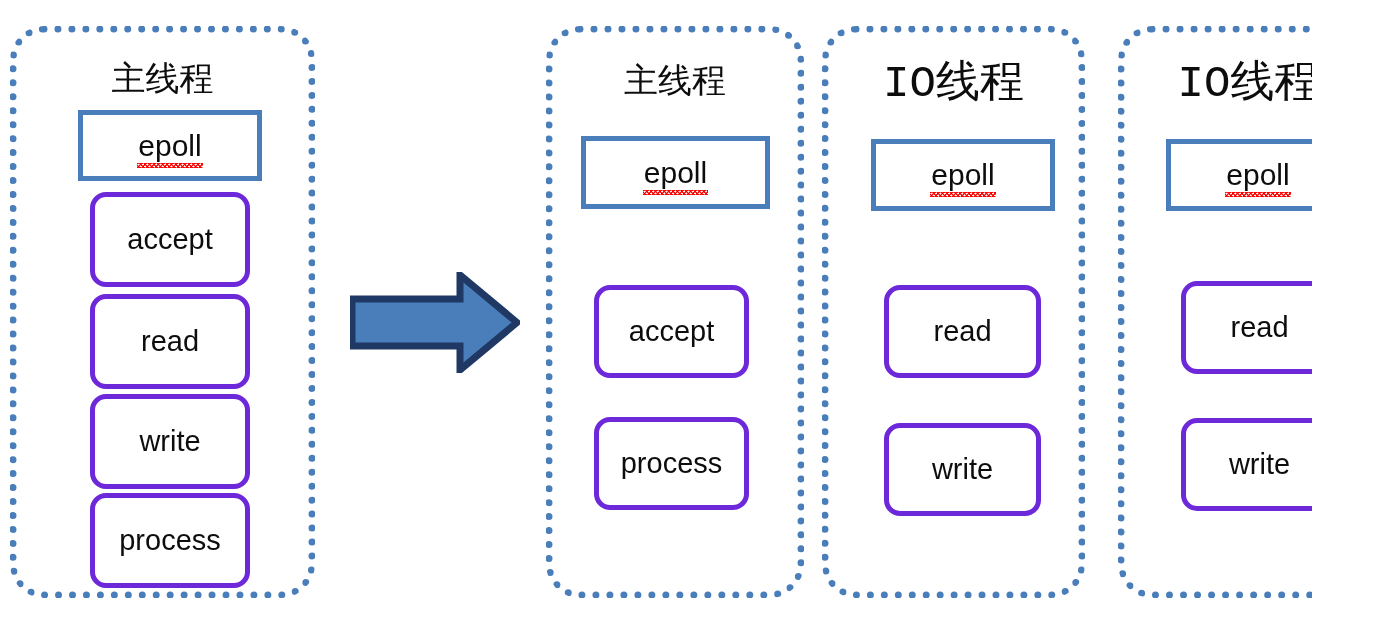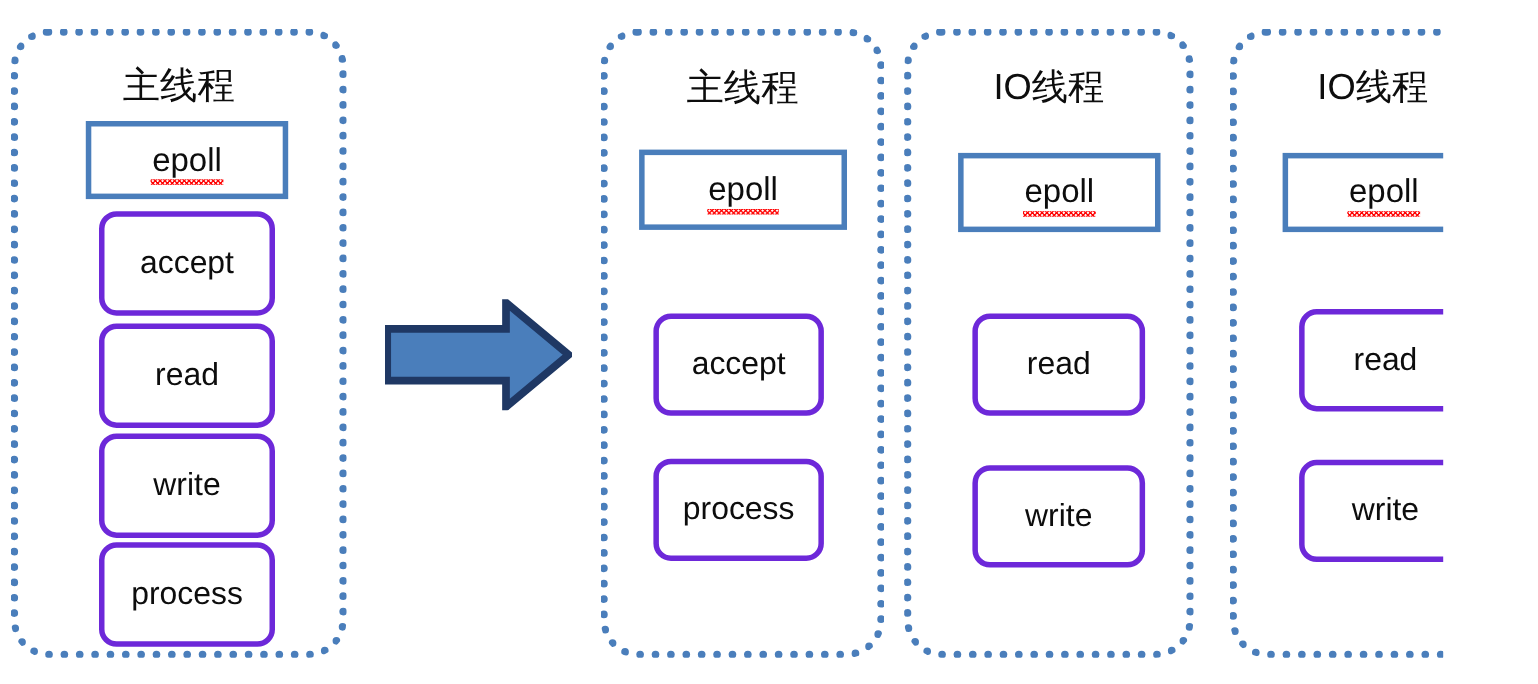--- a/index.html
+++ b/index.html
@@ -33,22 +33,22 @@
     text-align: center;
     color: #0d0d0d;
     white-space: nowrap;
     line-height: 1;
   }
   .title-serif {
     font-family: "Liberation Serif", "DejaVu Serif", serif;
     font-size: 34px;
   }
   .title-sans {
-    font-family: Liberation Sans, sans-serif;
-    font-size: 33px;
+    font-family: Liberation Mono, monospace;
+    font-size: 44px;
   }
 
   
   .box {
     position: absolute;
     box-sizing: border-box;
     background: #ffffff;
     display: flex;
     align-items: center;
     justify-content: center;

